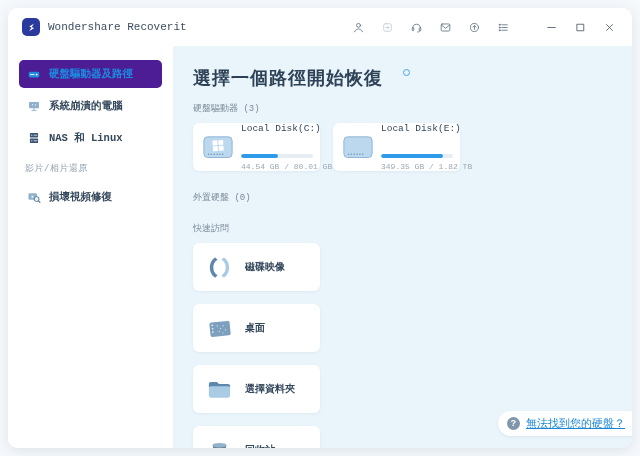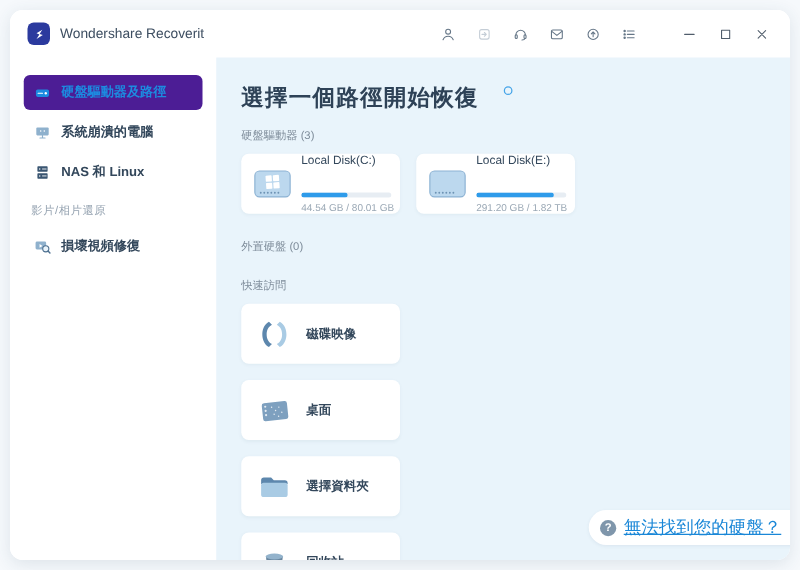--- a/index.html
+++ b/index.html
@@ -1,20 +1,20 @@
 <!DOCTYPE html>
 <html><head>
 <meta charset="utf-8">
 <style>
   * { margin:0; padding:0; box-sizing:border-box; }
   html,body { width:640px; height:456px; overflow:hidden; background:#f6f9fc;
     font-family:"Liberation Sans","DejaVu Sans",sans-serif; }
   .window { position:absolute; left:8px; top:8px; width:624px; height:440px;
     background:#fff; border-radius:10px; box-shadow:0 3px 14px rgba(40,70,100,.12);
-    overflow:hidden; display:flex; flex-direction:column; }
+    overflow:hidden; display:flex; flex-direction:column;font-family:Liberation Mono, monospace; }
   
   .titlebar { height:38px; flex:0 0 38px; display:flex; align-items:center;
     padding:0 16px 0 14px; background:#fff; }
   .logo { width:18px; height:18px; border-radius:5px; background:#2b3a9e;
     display:flex; align-items:center; justify-content:center; }
   .app-title { margin-left:8px; font-size:11px; color:#3c4d60; font-weight:500; }
   .tb-icons { margin-left:auto; display:flex; align-items:center; gap:15px; }
   .tb-icon { width:14px; height:14px; display:flex; align-items:center;
     justify-content:center; cursor:pointer; }
   .tb-icon svg { width:13px; height:13px; stroke:#657687; fill:none;
@@ -55,21 +55,21 @@
   .tile svg { width:27px; height:27px; flex:0 0 27px; }
   .t-label { font-size:10px; font-weight:700; color:#33475b; }
   
   .help-pill { position:absolute; right:0; bottom:12px; background:#fff;
     border-radius:14px 0 0 14px; padding:5px 12px 5px 9px; display:flex;
     align-items:center; gap:6px; box-shadow:0 1px 3px rgba(50,80,110,.08); }
   .qmark { width:13px; height:13px; border-radius:50%; background:#7f96ab;
     color:#fff; font-size:9px; font-weight:700; display:flex; align-items:center;
     justify-content:center; }
   .qmark::before { content:"?"; }
-  .help-link { font-size:14px; color:#1a87d7; text-decoration:underline; cursor:pointer; }
+  .help-link { font-size:11px; color:#1a87d7; text-decoration:underline; cursor:pointer; }
 </style>
 </head>
 <body>
 
 <div class="window">
 
   <div class="titlebar">
     <div class="logo">
       <svg width="11" height="11" viewBox="0 0 24 24">
           <path d="M17 4 L7 10 L12 12 L7 20 L18 13 L12.5 11.5 Z" fill="#fff"></path>
@@ -232,21 +232,21 @@
                 <circle cx="16" cy="21.5" r=".8"></circle>
                 <circle cx="19" cy="21.5" r=".8"></circle>
                 <circle cx="22" cy="21.5" r=".8"></circle>
               </g>
           </svg>
           <div class="card-col">
             <div class="d-name">Local Disk(E:)</div>
             <div class="bar">
                 <div class="bar-fill" style="width: 86%;"></div>
               </div>
-            <div class="d-size">291.20 GB / 1.82 TB</div>
+            <div class="d-size">349.35 GB / 1.82 TB</div>
           </div>
         </div>
       </div>
 
       <div class="sec-label" style="margin-top:20px">外置硬盤 (0)</div>
 
       <div class="sec-label" style="margin-top:18px">快速訪問</div>
 
       <div class="tiles">
         <div class="tile">

